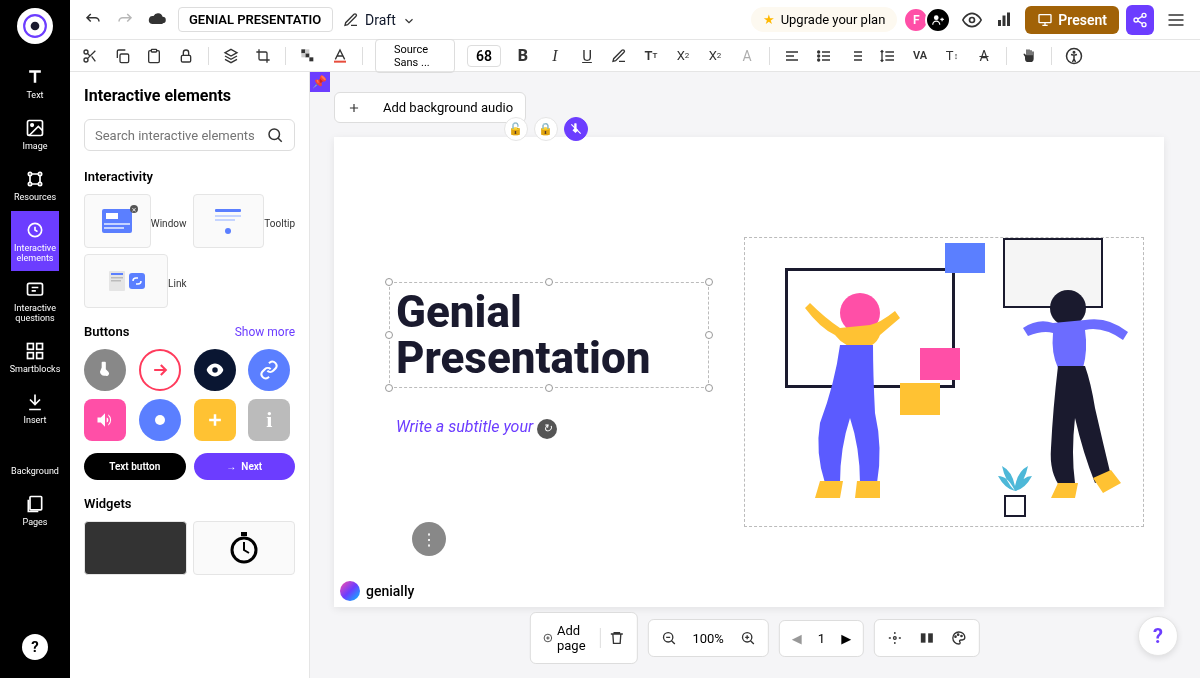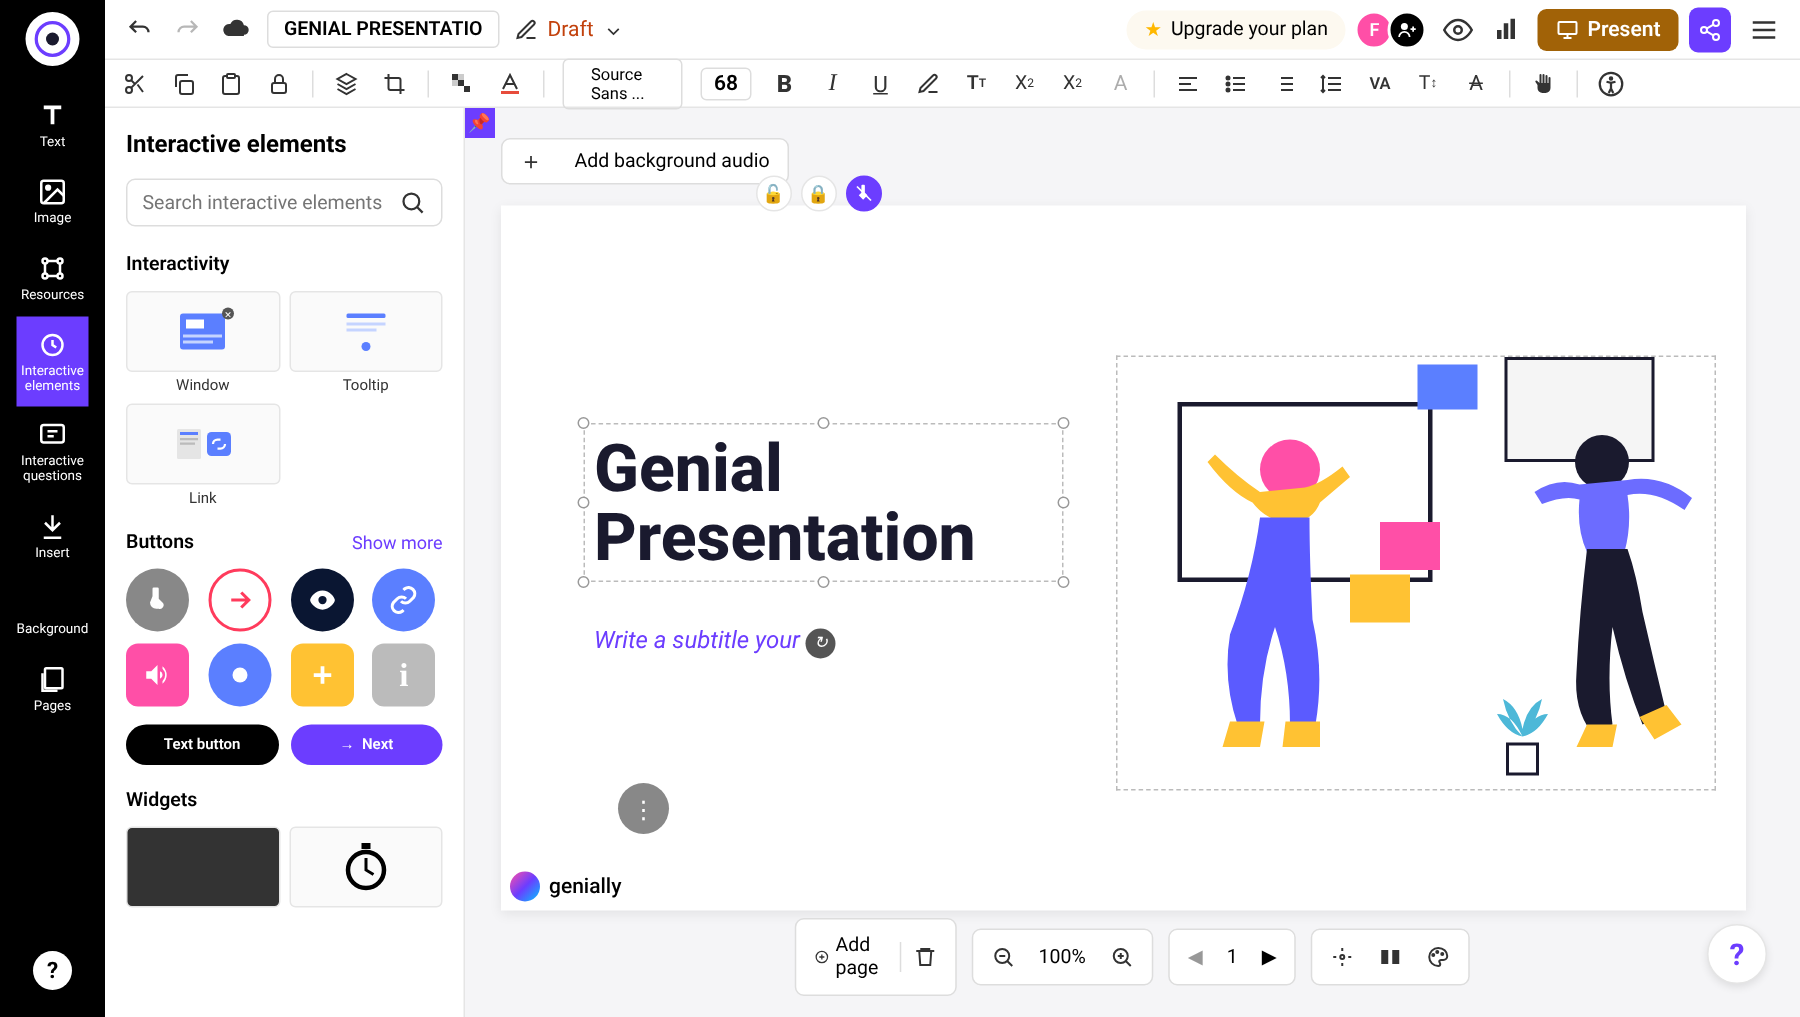--- a/index.html
+++ b/index.html
@@ -9,21 +9,21 @@
 .logo svg{width:26px;height:26px}
 .nav-item{width:48px;padding:8px 0;display:flex;flex-direction:column;align-items:center;color:#fff;cursor:pointer}
 .nav-item.active{background:#6c3dff}
 .nav-item .icn{width:22px;height:22px;display:flex;align-items:center;justify-content:center;margin-bottom:3px}
 .nav-item span{font-size:9px;text-align:center;line-height:1.1}
 .help-btn{margin-top:auto;margin-bottom:18px;width:26px;height:26px;border-radius:50%;background:#fff;color:#000;display:flex;align-items:center;justify-content:center;font-weight:700;font-size:15px}
 .mainwrap{flex:1;display:flex;flex-direction:column}
 .topbar{height:40px;background:#fff;border-bottom:1px solid #e5e5e5;display:flex;align-items:center;padding:0 12px;gap:10px}
 .tb-btn{width:22px;height:22px;display:flex;align-items:center;justify-content:center;color:#555;cursor:pointer}
 .title-input{border:1px solid #ddd;border-radius:4px;padding:4px 10px;font-size:13px;font-weight:600;width:155px}
-.draft{display:flex;align-items:flex-end;gap:6px;font-size:14px;color:#c2410c;cursor:pointer}
+.draft{display:flex;align-items:flex-end;gap:6px;font-size:14px;color:#0f172a;cursor:pointer}
 .spacer{flex:1}
 .upgrade{display:flex;align-items:center;gap:6px;background:#fdf9f0;padding:5px 12px;border-radius:16px;font-size:13px;cursor:pointer}
 .star{color:#ffb800}
 .avatars{display:flex;align-items:center}
 .av{width:26px;height:26px;border-radius:50%;display:flex;align-items:center;justify-content:center;color:#fff;font-size:12px;font-weight:600;margin-left:-4px;border:2px solid #fff}
 .av1{background:#ff4fa7}
 .av2{background:#000}
 .present-btn{background:#a16207;color:#fff;border:none;border-radius:6px;padding:6px 12px;font-size:14px;font-weight:600;display:flex;align-items:center;gap:5px;cursor:pointer}
 .share-btn{background:#6c3dff;color:#fff;width:28px;height:30px;border-radius:6px;display:flex;align-items:center;justify-content:center;margin-left:-3px;cursor:pointer}
 .menu-btn{width:24px;height:24px;display:flex;align-items:center;justify-content:center;cursor:pointer}
@@ -33,21 +33,21 @@
 .font-select{border:1px solid #ddd;border-radius:4px;padding:3px 18px;font-size:11px;width:80px;cursor:pointer}
 .font-size{border:1px solid #ddd;border-radius:4px;padding:2px 6px;font-size:14px;font-weight:600;width:34px;text-align:center}
 .content{flex:1;display:flex;overflow:hidden}
 .sidepanel{width:240px;background:#fff;border-right:1px solid #e5e5e5;padding:14px;overflow-y:auto}
 .sidepanel h3{font-size:16px;font-weight:700;margin-bottom:14px}
 .search-wrap{border:1px solid #ddd;border-radius:6px;display:flex;align-items:center;padding:6px 10px;margin-bottom:18px}
 .search-wrap input{border:none;outline:none;flex:1;font-size:13px}
 .section-title{font-size:13px;font-weight:600;margin-bottom:10px;display:flex;justify-content:space-between;align-items:center}
 .show-more{color:#6c3dff;font-size:12px;cursor:pointer;font-weight:400}
 .grid2{display:grid;grid-template-columns:1fr 1fr;gap:6px;margin-bottom:16px}
-.element-card{display:flex;flex-direction:column;align-items:center;cursor:pointer}
+.element-card{display:flex;flex-direction:row;align-items:center;cursor:pointer}
 .element-thumb{width:100%;height:54px;border:1px solid #e5e5e5;border-radius:4px;display:flex;align-items:center;justify-content:center;position:relative;background:#fafafa}
 .element-card span{font-size:10px;margin-top:4px;color:#333}
 .btn-grid{display:grid;grid-template-columns:repeat(4,1fr);gap:8px;margin-bottom:12px}
 .btn-circle{width:42px;height:42px;border-radius:50%;display:flex;align-items:center;justify-content:center;cursor:pointer}
 .btn-row{display:flex;gap:8px;margin-bottom:16px}
 .text-btn{flex:1;padding:8px;border-radius:18px;font-size:10px;font-weight:600;text-align:center;cursor:pointer}
 .canvas-area{flex:1;position:relative;padding:20px 24px}
 .pin{position:absolute;left:0px;top:0px;width:20px;height:20px;background:#6c3dff;display:flex;align-items:center;justify-content:center;color:#fff;font-size:12px}
 .audio-btn{background:#fff;border:1px solid #ddd;border-radius:6px;padding:7px 12px;font-size:13px;display:inline-flex;align-items:center;gap:22px;cursor:pointer}
 .canvas{background:#fff;margin-top:14px;width:830px;height:470px;position:relative;box-shadow:0 2px 8px rgba(0,0,0,0.08)}
@@ -128,20 +128,31 @@
         <svg width="20" height="20" viewBox="0 0 24 24" fill="none" stroke="#fff" stroke-width="2">
           <rect x="3" y="4" width="18" height="14" rx="2"></rect>
           <path d="M8 9h8M8 13h5"></path>
         </svg>
       </div>
       <span>Interactive questions</span>
     </div>
   <div class="nav-item">
       <div class="icn">
         <svg width="20" height="20" viewBox="0 0 24 24" fill="none" stroke="#fff" stroke-width="2">
+          <rect x="3" y="3" width="7" height="7"></rect>
+          <rect x="14" y="3" width="7" height="7"></rect>
+          <rect x="3" y="14" width="7" height="7"></rect>
+          <rect x="14" y="14" width="7" height="7"></rect>
+        </svg>
+      </div>
+      <span>Smartblocks</span>
+    </div>
+  <div class="nav-item">
+      <div class="icn">
+        <svg width="20" height="20" viewBox="0 0 24 24" fill="none" stroke="#fff" stroke-width="2">
           <path d="M12 3v12M6 9l6 6 6-6M5 21h14"></path>
         </svg>
       </div>
       <span>Insert</span>
     </div>
   <div class="nav-item">
       <div class="icn">
         <svg width="20" height="20" viewBox="0 0 24 24" fill="#fff">
           <path d="M3 3l18 18M3 9l12 12M3 15l6 6M9 3l12 12M15 3l6 6"></path>
         </svg>

